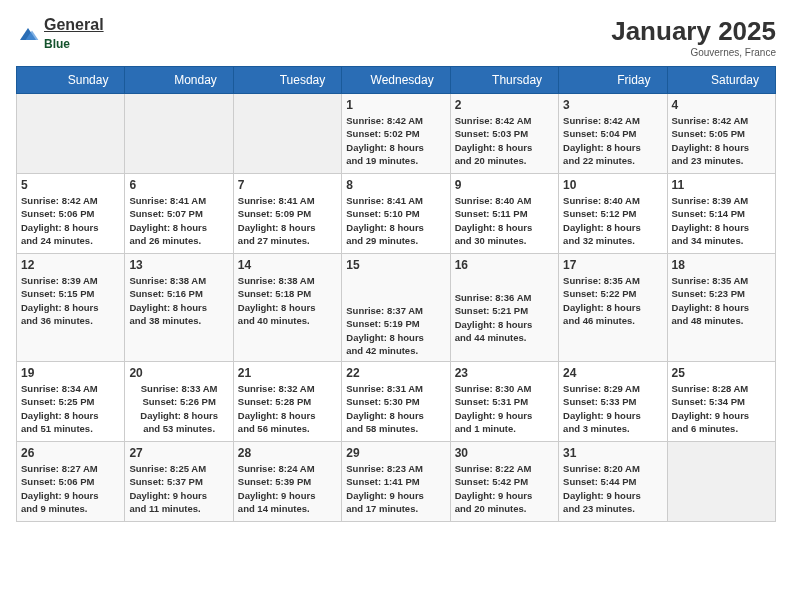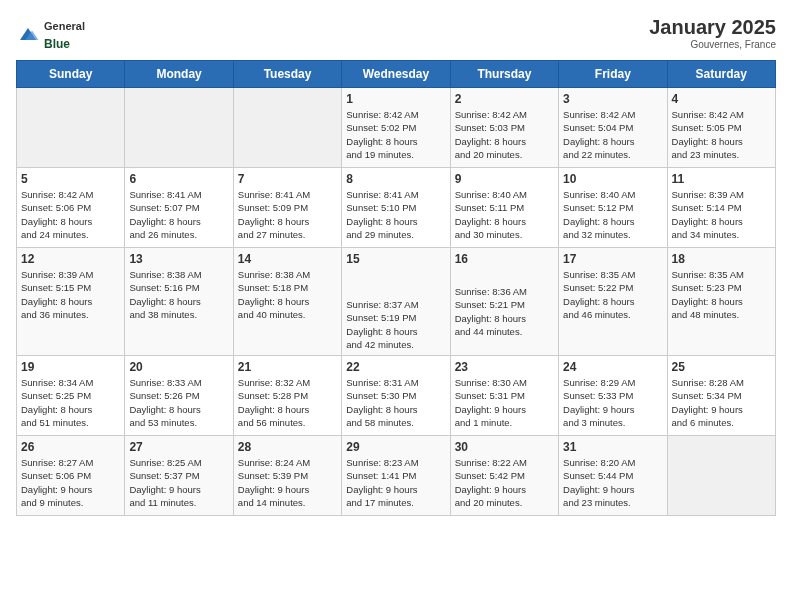--- a/index.html
+++ b/index.html
@@ -22,41 +22,41 @@
       gap: 4px;
     }
     .logo-icon {
       width: 24px;
       height: 20px;
     }
     .title-block {
       text-align: right;
     }
     .calendar-title {
-      font-size: 20px;
+      font-size: 26px;
       font-weight: bold;
       color: #333;
       text-align: center;
     }
     .calendar-subtitle {
       font-size: 10px;
       color: #555;
     }
     table {
       width: 100%;
       border-collapse: collapse;
       font-size: 11px;
     }
     thead tr th {
       background: #2a6db5;
       color: #fff;
-      padding: 6px 4px;
-      text-align: center;
+      padding: 6px 16px;
+      text-align: right;
       font-size: 12px;
-      font-weight: bold;
+      font-weight: normal;
       border: 1px solid #1a5a9a;
     }
     tbody tr td {
       border: 1px solid #ccc;
       vertical-align: top;
       padding: 4px;
       height: 80px;
       width: calc(100% / 7);
       background: #fff;
     }
@@ -66,36 +66,37 @@
     .day-number {
       font-weight: bold;
       font-size: 12px;
       margin-bottom: 2px;
       color: #333;
     }
     .day-info {
       font-size: 9.5px;
       color: #333;
       line-height: 1.4;
+      font-weight: bold;
     }
     .empty-cell {
       background: #f0f0f0 !important;
     }
   </style>
 </head>
 <body>
 
 <div class="header">
   <div class="logo">
     <svg class="logo-icon" viewBox="0 0 30 25" xmlns="http://www.w3.org/2000/svg">
       <polygon points="5,20 15,5 25,20" fill="#2a6db5"></polygon>
       <polygon points="12,20 20,8 28,20" fill="#4a90d9" opacity="0.7"></polygon>
     </svg>
     <div>
-      <span style="font-size:11px;font-weight:bold;color:#333;">General</span><br>
+      <span style="font-size:16px;font-weight:bold;color:#333;text-decoration:underline;">General</span><br>
       <span style="font-size:12px;font-weight:bold;color:#14532d;">Blue</span>
     </div>
   </div>
   <div class="title-block">
     <div class="calendar-title">January 2025</div>
     <div class="calendar-subtitle">Gouvernes, France</div>
   </div>
 </div>
 
 <table>
@@ -249,21 +250,21 @@
       <tr>
         <td>
           <div class="day-number">19</div>
           <div class="day-info" style="white-space: pre-line;">Sunrise: 8:34 AM
 Sunset: 5:25 PM
 Daylight: 8 hours
 and 51 minutes.</div>
         </td>
         <td>
           <div class="day-number">20</div>
-          <div class="day-info" style="white-space: pre-line;">Sunrise: 8:33 AM
+          <div class="day-info" style="white-space: pre-line; text-align: center;">Sunrise: 8:33 AM
 Sunset: 5:26 PM
 Daylight: 8 hours
 and 53 minutes.</div>
         </td>
         <td>
           <div class="day-number">21</div>
           <div class="day-info" style="white-space: pre-line;">Sunrise: 8:32 AM
 Sunset: 5:28 PM
 Daylight: 8 hours
 and 56 minutes.</div>

